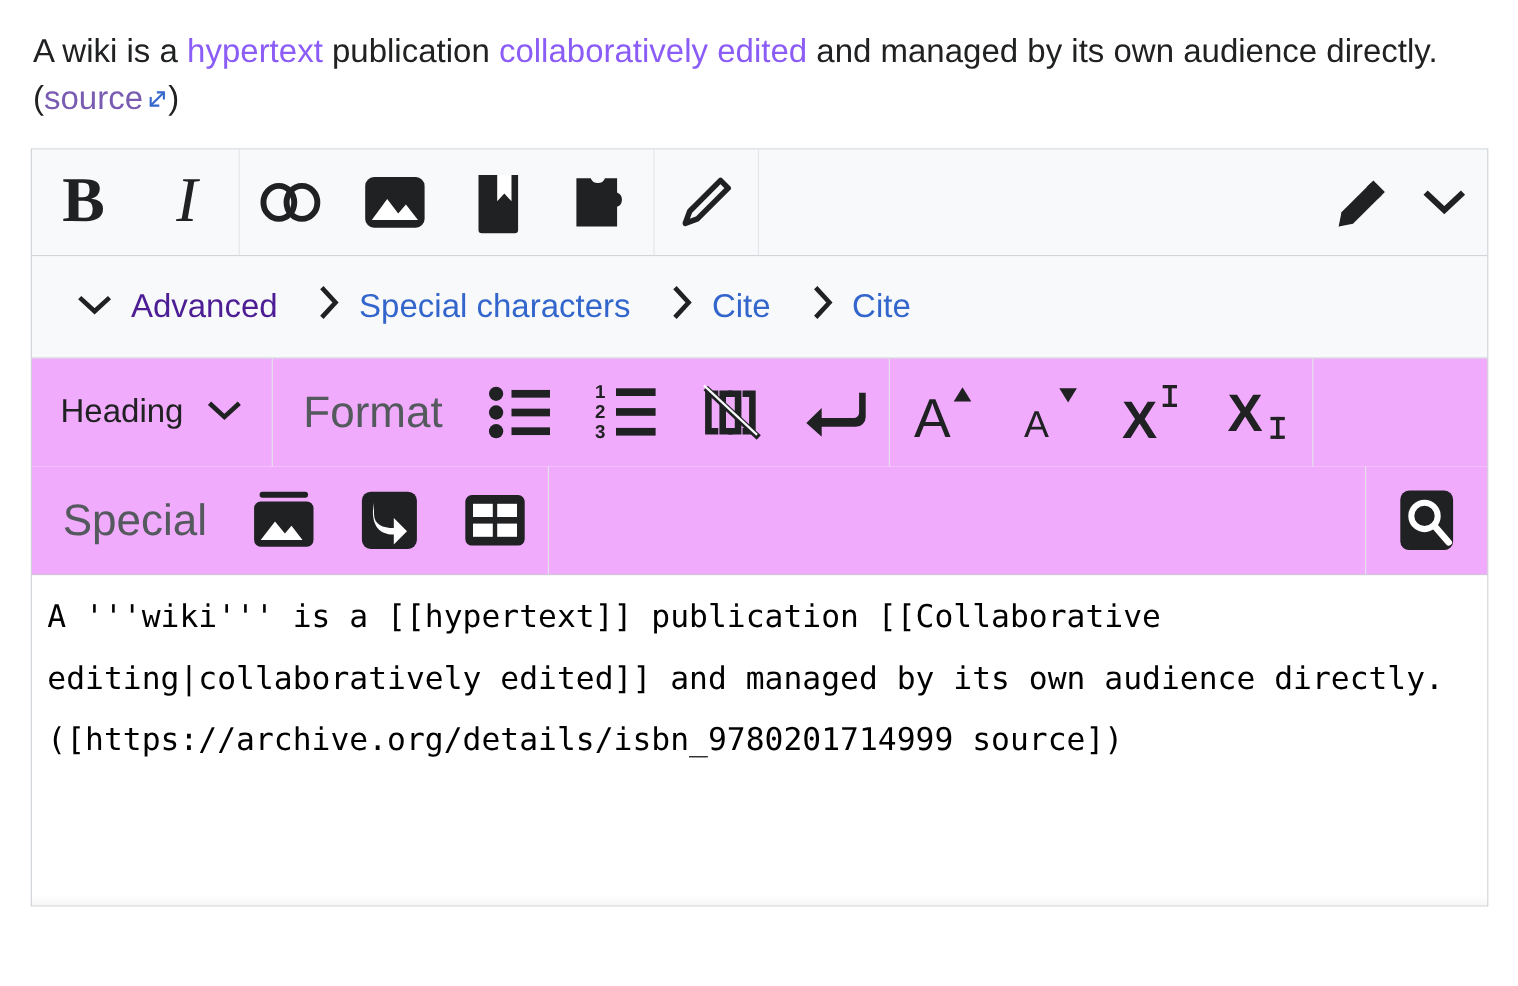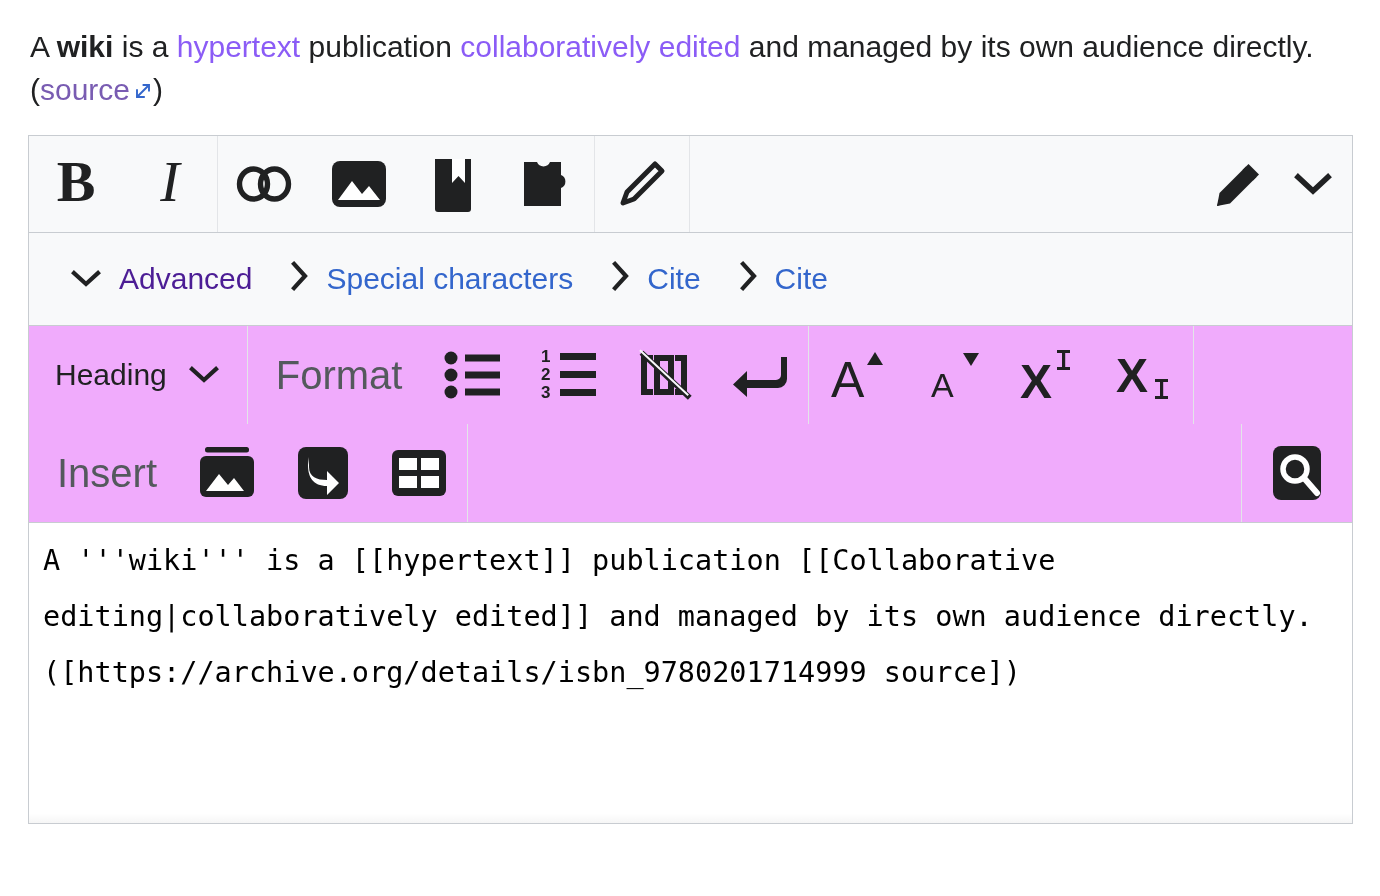--- a/index.html
+++ b/index.html
@@ -16,21 +16,21 @@
     -webkit-font-smoothing: antialiased;
   }
 
   
   #preview {
     padding: 26px 30px 0 30px;
     font-size: 30px;
     line-height: 1.42;
     color: #202122;
   }
-  #preview b { font-weight: 700; }
+  #preview b { font-weight: 400; }
   .wlink { color: #8b5cf6; }
   .vlink { color: #795cb2; margin-top: 16px; }
   .extlink-icon {
     display: inline-block;
     width: 20px;
     height: 20px;
     vertical-align: -1px;
     margin-left: 3px;
   }
 
@@ -407,21 +407,21 @@
         </span>
       </div>
     </div>
 
     <div class="grp nob" style="flex:1 1 auto"></div>
   </div>
 
   <div class="adv-row bottom">
 
     <div class="grp">
-      <div class="grp-label">Insert</div>
+      <div class="grp-label">Special</div>
 
       <div class="ic-btn">
         <span>
           <svg width="58" height="56" viewBox="0 0 58 56">
             <rect x="7" y="2" width="44" height="5.5" rx="2.5" fill="#202122"></rect>
             <rect x="2" y="11" width="54" height="41" rx="6" fill="#202122"></rect>
             <path d="M8 46 L21 29 L30 40 L36 33 L46 46 Z" fill="#ffffff"></path>
           </svg>
         </span>
       </div>

